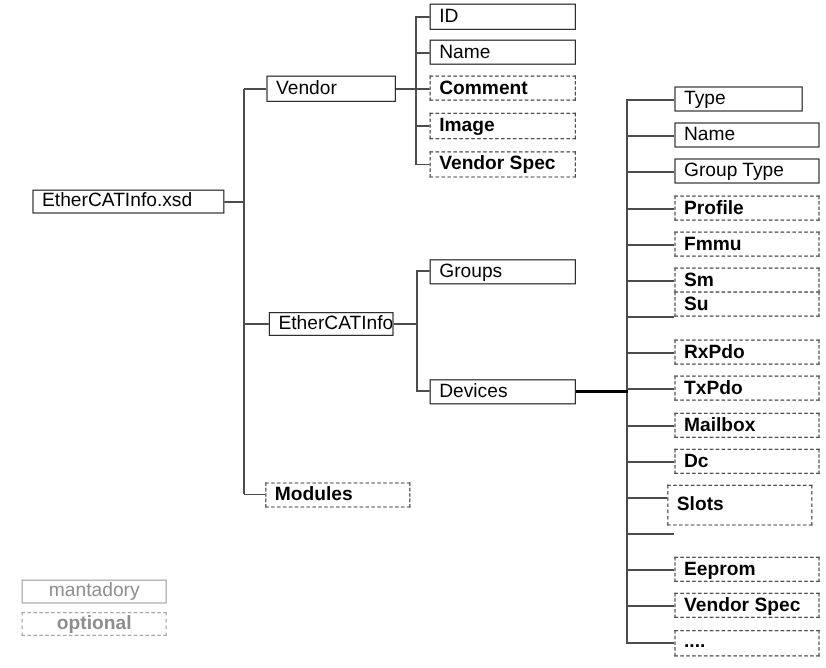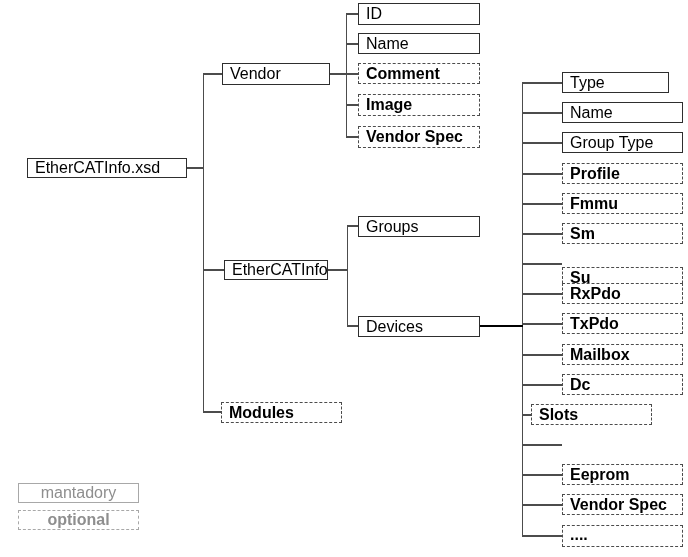--- a/index.html
+++ b/index.html
@@ -91,26 +91,26 @@
 
   <div class="node" style="left:358px;top:216px;width:122px;height:21px">Groups</div>
   <div class="node" style="left:358px;top:316px;width:122px;height:21px">Devices</div>
 
   <div class="node" style="left:562px;top:72px;width:107px;height:21px">Type</div>
   <div class="node" style="left:562px;top:102px;width:121px;height:21px">Name</div>
   <div class="node" style="left:562px;top:132px;width:121px;height:21px">Group Type</div>
   <div class="node optional" style="left:562px;top:163px;width:121px;height:21px">Profile</div>
   <div class="node optional" style="left:562px;top:193px;width:121px;height:21px">Fmmu</div>
   <div class="node optional" style="left:562px;top:223px;width:121px;height:21px">Sm</div>
-  <div class="node optional" style="left:562px;top:267px;width:121px;height:21px">Su</div>
+  <div class="node optional" style="left:562px;top:243px;width:121px;height:21px">Su</div>
   <div class="node optional" style="left:562px;top:283px;width:121px;height:21px">RxPdo</div>
   <div class="node optional" style="left:562px;top:313px;width:121px;height:21px">TxPdo</div>
   <div class="node optional" style="left:562px;top:344px;width:121px;height:21px">Mailbox</div>
   <div class="node optional" style="left:562px;top:374px;width:121px;height:21px">Dc</div>
-  <div class="node optional" style="left:531px;top:404px;width:121px;height:21px">Slots</div>
+  <div class="node optional" style="left:556px;top:404px;width:121px;height:34px">Slots</div>
   <div class="node optional" style="left:562px;top:464px;width:121px;height:21px">Eeprom</div>
   <div class="node optional" style="left:562px;top:494px;width:121px;height:21px">Vendor Spec</div>
   <div class="node optional" style="left:562px;top:525px;width:121px;height:22px;align-items:flex-end;padding-bottom:3px">....</div>
 
   <div class="node legend-box" style="left:18px;top:483px;width:121px;height:20px">mantadory</div>
   <div class="node legend-box optional" style="left:18px;top:510px;width:121px;height:20px">optional</div>
 
 </div>
 
 </body></html>

